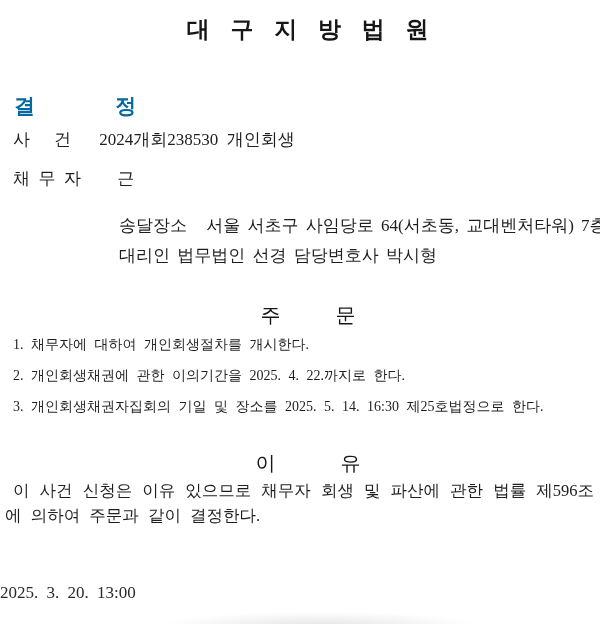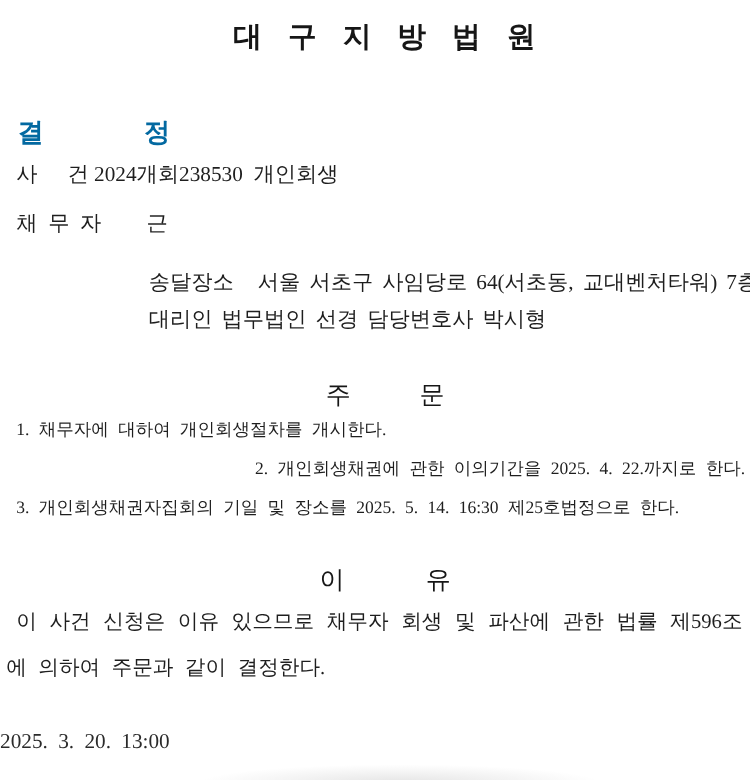--- a/index.html
+++ b/index.html
@@ -54,21 +54,21 @@
   .case-row   { top: 130px; }
   .debtor-row { top: 169px; }
   .label {
     display: inline-block;
     text-align: justify;
     text-align-last: justify;
     vertical-align: top;
   }
   .case-label   { width: 58px; }
   .debtor-label { width: 68px; }
-  .case-value   { white-space: pre-wrap; }
+  .case-value   { margin-left: 24px; white-space: pre-wrap; }
   .debtor-value { margin-left: 32px; }
   .addr-line {
     position: absolute;
     left: 93px;
     font-size: 17px;
     line-height: 20px;
     white-space: nowrap;
     word-spacing: 3px;
     margin-left: 26px;
   }
@@ -91,30 +91,30 @@
   .order-item {
     position: absolute;
     left: 13px;
     right: 20px;
     font-size: 14px;
     line-height: 20px;
     white-space: nowrap;
     word-spacing: 4px;
   }
   .order-item-1 { top: 335px; }
-  .order-item-2 { top: 366px; text-align: right; }
+  .order-item-2 { top: 366px; }
   .order-item-3 { top: 397px; }
   .reason-body {
     position: absolute;
     top: 478px;
     left: 5px;
     width: 589px;
     margin: 0;
     font-size: 16.5px;
-    line-height: 37px;
+    line-height: 25px;
     text-align: justify;
     text-indent: 8px;
     word-spacing: 5px;
   }
   .doc-date {
     position: absolute;
     top: 583px;
     left: 0;
     width: 100%;
     text-align: left;

